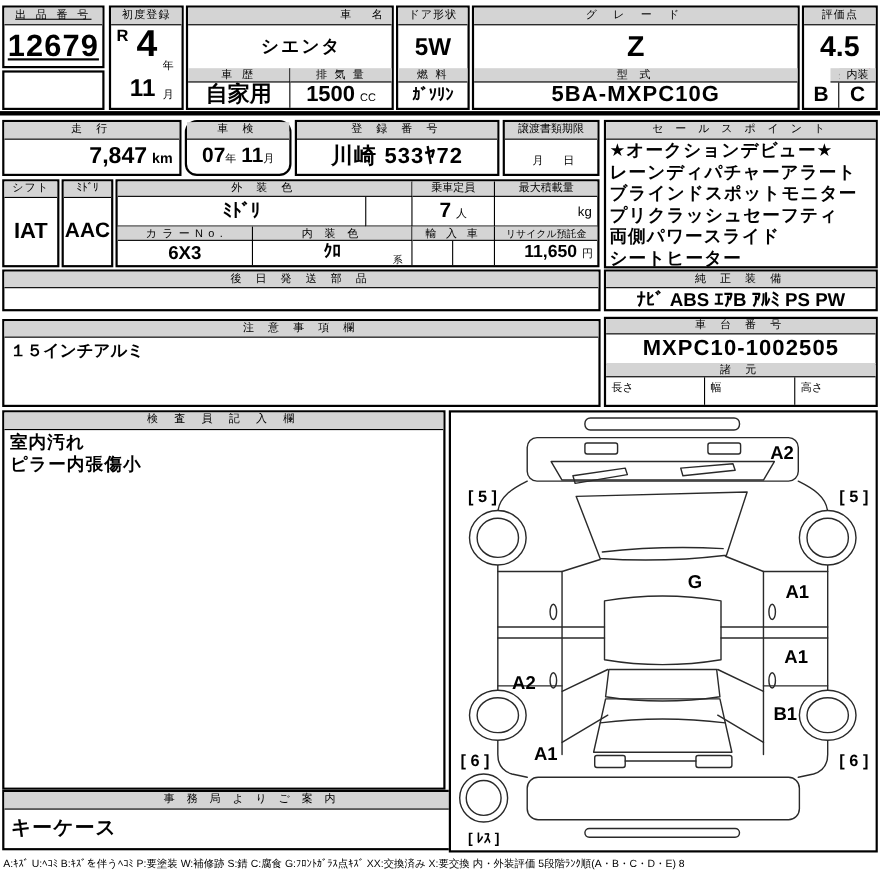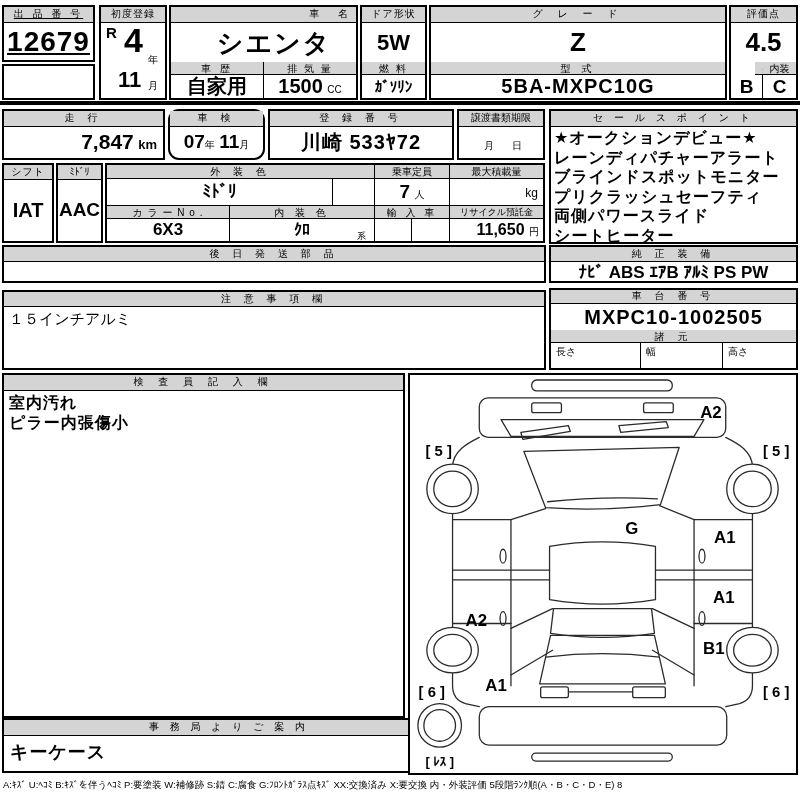--- a/index.html
+++ b/index.html
@@ -39,21 +39,21 @@
       <span style="position:absolute;left:5px;top:1px;font-weight:700;font-size:15px;">R</span>
       <span style="position:absolute;left:23px;top:-2px;font-weight:700;font-size:34px;">4</span>
       <span style="position:absolute;right:7px;top:30px;font-size:10px;">年</span>
       <span style="position:absolute;left:17px;top:44px;font-weight:700;font-size:22px;">11</span>
       <span style="position:absolute;left:47px;top:56px;font-size:10px;">月</span>
     </div>
   </div>
 
   <div class="box" style="left:169px;top:5px;width:189px;height:95px;">
     <div class="hdr tall" style="letter-spacing:8px;text-align:right;">車  名</div>
-    <div class="val" style="font-size:26px;line-height:40px;letter-spacing:2px;padding-left:21px;">シエンタ</div>
+    <div class="val" style="font-size:16px;line-height:40px;letter-spacing:2px;padding-left:21px;">シエンタ</div>
     <div class="cell gr" style="left:0;top:55px;width:93px;height:13px;border-right:1px solid #000;letter-spacing:3px;"><span>車 歴</span></div>
     <div class="cell gr" style="left:93px;top:55px;width:92px;height:13px;letter-spacing:2px;"><span>排 気 量</span></div>
     <div class="cell val" style="left:0;top:68px;width:93px;height:23px;border-right:1px solid #000;font-size:20px;line-height:23px;">自家用</div>
     <div class="cell" style="left:93px;top:68px;width:92px;height:23px;text-align:center;line-height:23px;">
       <span style="font-weight:700;font-size:20px;">1500</span>
       <span class="unit">CC</span>
     </div>
   </div>
 
   <div class="box" style="left:360px;top:5px;width:67px;height:95px;">
@@ -169,21 +169,21 @@
     <div class="hdr" style="letter-spacing:5px;">後 日 発 送 部 品</div>
     <div></div>
   </div>
   <div class="box" style="left:549px;top:245px;width:249px;height:38px;">
     <div class="hdr" style="letter-spacing:5px;">純 正 装 備</div>
     <div class="val" style="font-size:17px;line-height:21px;">ﾅﾋﾞ ABS ｴｱB ｱﾙﾐ PS PW</div>
   </div>
 
   <div class="box" style="left:2px;top:290px;width:544px;height:80px;">
     <div class="hdr" style="letter-spacing:5px;">注 意 事 項 欄</div>
-    <div style="font-weight:400;font-size:15px;padding:3px 5px;">１５インチアルミ</div>
+    <div style="font-weight:700;font-size:15px;padding:3px 5px;">１５インチアルミ</div>
   </div>
   <div class="box" style="left:549px;top:288px;width:249px;height:82px;">
     <div class="hdr" style="height:13px;line-height:12px;letter-spacing:5px;">車 台 番 号</div>
     <div class="val" style="font-size:20px;line-height:26px;letter-spacing:1px;border-bottom:1px solid #000;height:27px;">MXPC10-1002505</div>
     <div class="cell gr" style="left:0;top:40px;width:245px;height:13px;letter-spacing:5px;"><span>諸 元</span></div>
     <div class="cell cbr" style="left:0;top:53px;width:90px;height:25px;font-size:10px;padding:2px 0 0 5px;">長さ</div>
     <div class="cell cbr" style="left:90px;top:53px;width:82px;height:25px;font-size:10px;padding:2px 0 0 5px;">幅</div>
     <div class="cell" style="left:172px;top:53px;width:73px;height:25px;font-size:10px;padding:2px 0 0 5px;">高さ</div>
   </div>
 

